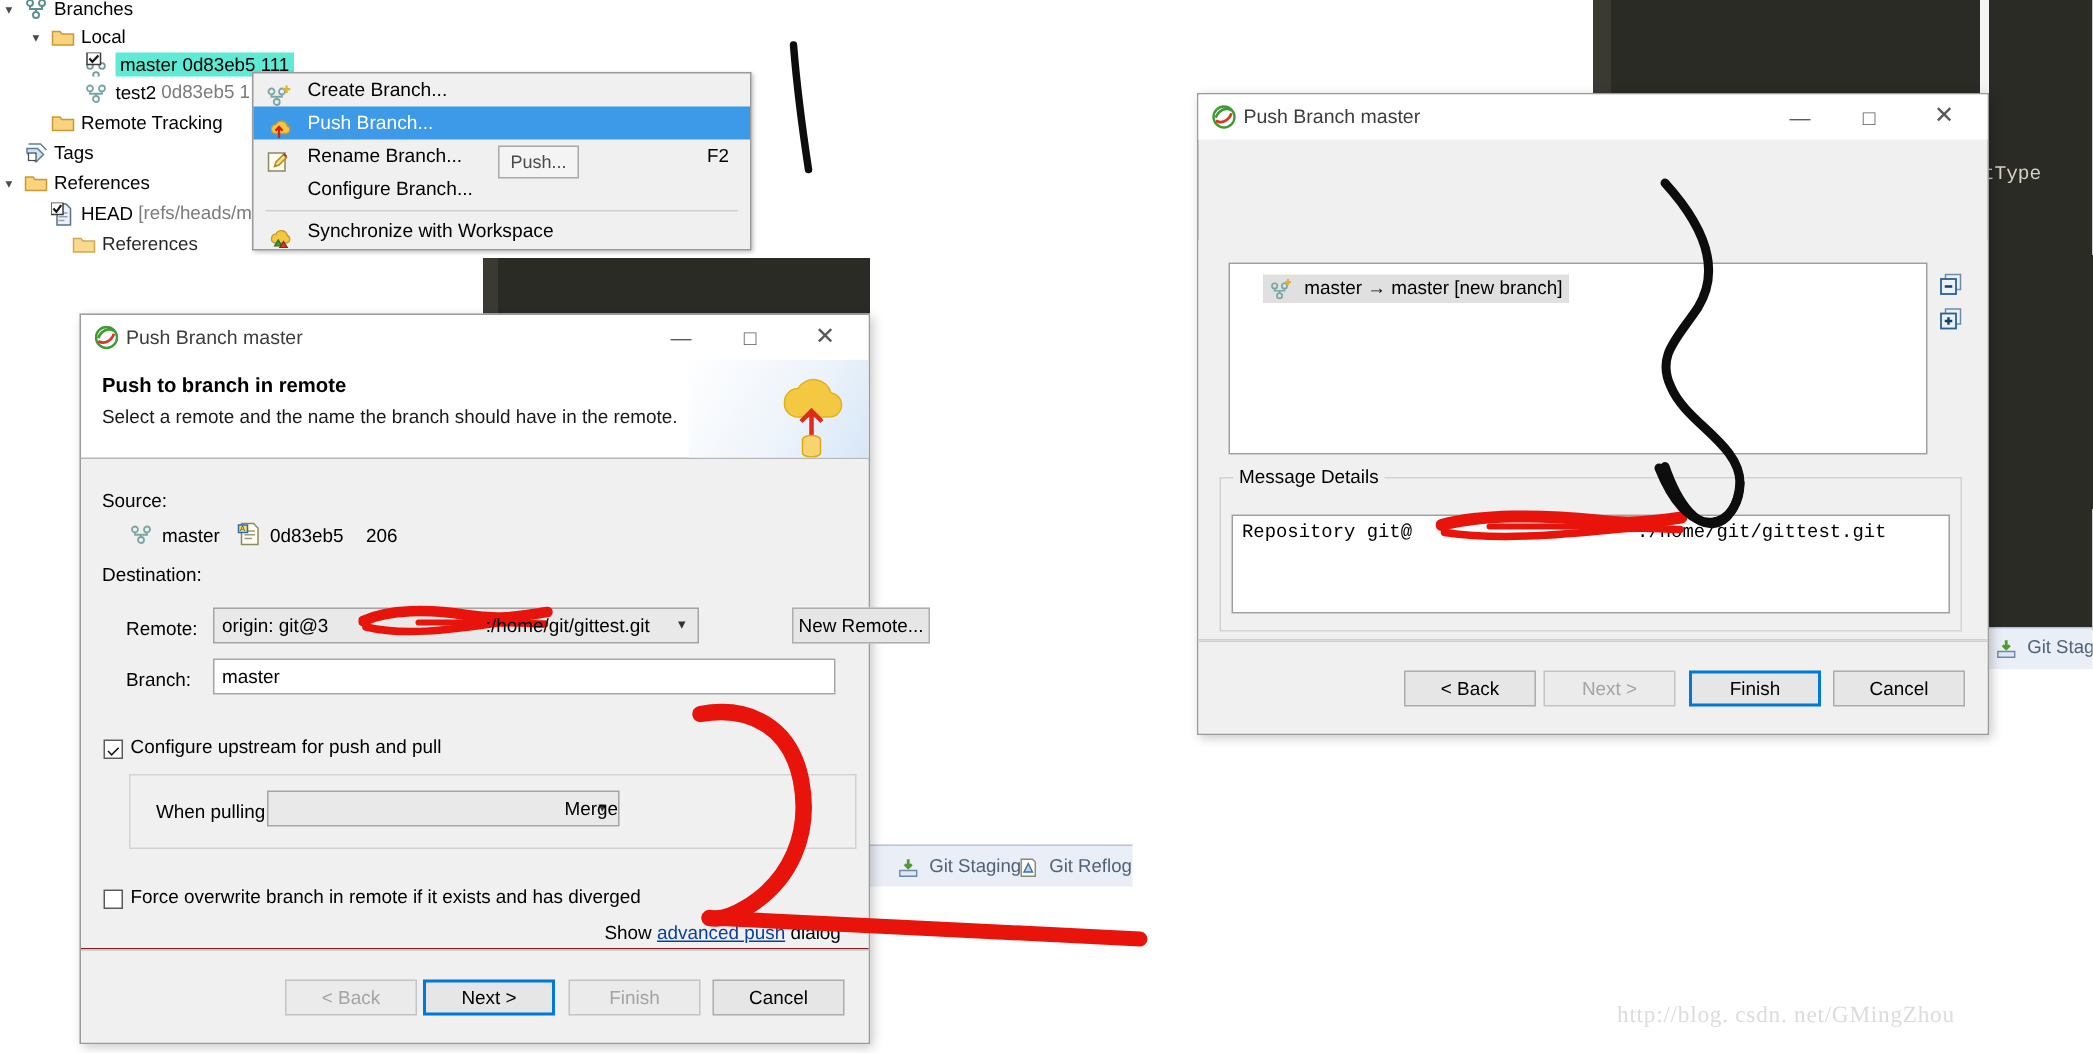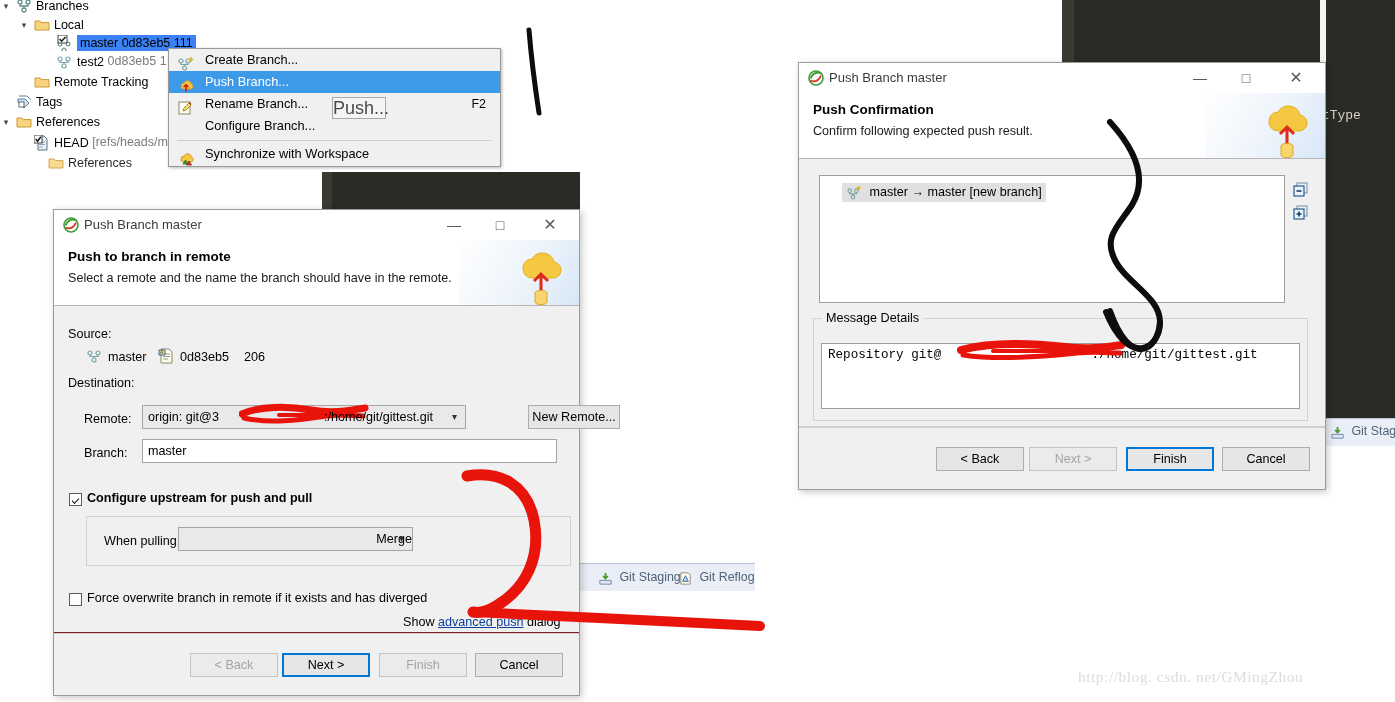--- a/index.html
+++ b/index.html
@@ -28,39 +28,39 @@
   .panel-grey  { position:absolute; background:#f0f0f0; }
 
   
   #git-tree { position:absolute; left:0; top:0; width:330px; height:172px;
               background:#fff; font-size:12.5px; }
   .tree-row { position:absolute; height:18px; line-height:18px; white-space:nowrap; }
   .tree-row .arw { display:inline-block; width:12px; color:#4a4a4a; font-size:9px;
                    text-align:center; vertical-align:middle; }
   .tree-row .ico { display:inline-block; width:17px; vertical-align:middle; text-align:center; }
   .tree-row .lbl { vertical-align:middle; }
-  .tree-row.sel .lbl { background:#3b82f6; padding:1px 3px;text-align:center; }
+  .tree-row.sel .lbl { background:#5eead4; padding:1px 3px;text-align:center; }
   .muted { color:#7b7b7b; }
 
   svg.ic { vertical-align:middle; }
 
   
   #ctx-menu {
     position:absolute; left:168px; top:48px; width:333px; height:119px;
     background:#f0f0f0; border:1px solid #9a9a9a;
     box-shadow:1px 1px 3px rgba(0,0,0,.28);
   }
   .mi { position:relative; height:22px; line-height:22px; padding-left:36px; font-size:12.8px; }
   .mi.hot { background:#3d9ae8; color:#fff; }
   .mi .mico { position:absolute; left:8px; top:3px; width:18px; height:16px; }
   .mi .key { position:absolute; right:14px; top:0; font-size:12.5px; }
   .menu-sep { height:1px; background:#d0d0d0; margin:3px 8px 2px 8px; }
   #push-tooltip {
     position:absolute; left:332px; top:97px; width:54px; height:22px;
-    background:#f4f4f4; border:1px solid #a8a8a8; font-size:18px;
+    background:#f4f4f4; border:1px solid #a8a8a8; font-size:12px;
     color:#4a4a4a; line-height:21px; text-align:center;
   }
 
   
   .dlg { position:absolute; background:#f0f0f0; border:1px solid #9b9b9b;
          box-shadow:2px 2px 7px rgba(0,0,0,.22); }
   .dlg-title { position:relative; height:30px; background:#ffffff; }
   .dlg-title .t-ico { position:absolute; left:9px; top:7px; }
   .dlg-title .t-txt { position:absolute; left:30px; top:0; line-height:30px;
                       font-size:13px; color:#3c3c3c; }
@@ -447,21 +447,21 @@
       <path d="M5 16 C30 22, 60 18, 88 14 C102 12, 115 14, 124 14" stroke="#e8130a" stroke-width="5" fill="none" stroke-linecap="round"></path>
       <path d="M40 13h46" stroke="#e8130a" stroke-width="4" stroke-linecap="round"></path>
     </svg>
 
     <a class="btn" style="left: 474px; top: 98px; width: 92px; padding-left: 0px;">New Remote...</a>
 
     <span class="lbl-s" style="left:30px; top:139px;">Branch:</span>
     <div class="txtin" style="left:88px; top:132px; width:415px;">master</div>
 
     <span class="cbx on" style="left:15px; top:186px;"></span>
-    <span class="lbl-s" style="left:33px; top:184px;font-weight:bold;">Configure upstream for push and pull</span>
+    <span class="lbl-s" style="left:33px; top:184px;">Configure upstream for push and pull</span>
 
     <div class="group" style="left:32px; top:209px; width:485px; height:50px;"></div>
     <span class="lbl-s" style="left:50px; top:227px;">When pulling:</span>
     <div class="combo" style="left:124px; top:220px; width:235px;text-align:right;">
       <span class="cv">Merge</span>
       <span class="carat">▾</span>
     </div>
 
     <span class="cbx" style="left:15px; top:286px;"></span>
     <span class="lbl-s" style="left:33px; top:284px;">Force overwrite branch in remote if it exists and has diverged</span>
@@ -488,33 +488,20 @@
         <path d="M2.5 10.5c3.5 2 8.5.5 10.5-5" fill="none" stroke="#d23b2a" stroke-width="1.8"></path>
         <path d="M13 3.5C9.5 1.5 4.5 3 2.5 8.5" fill="none" stroke="#3f9c35" stroke-width="1.8"></path>
       </svg>
     </span>
     <span class="t-txt">Push Branch master</span>
     <span class="wbtn mini">—</span>
     <span class="wbtn maxi">□</span>
     <span class="wbtn clos">✕</span>
   </div>
 
-  <div class="dlg-head">
-    <div class="hd-banner"></div>
-    <span class="hd-title">Push Confirmation</span>
-    <span class="hd-sub">Confirm following expected push result.</span>
-    <span style="position:absolute;right:10px;top:8px;">
-      <svg class="ic" width="56" height="58" viewBox="0 0 56 58">
-        <path d="M10 20a9 9 0 019-9 12 12 0 0122 3 8 8 0 01-2 16H19a9 9 0 01-9-10z" fill="#f5c842" stroke="#e0b21f" stroke-width="1"></path>
-        <path d="M28 44V27M21 33l7-7 7 7" fill="none" stroke="#e02b1c" stroke-width="3"></path>
-        <ellipse cx="28" cy="45" rx="6" ry="2.6" fill="#f8d470" stroke="#d9a81c" stroke-width="1"></ellipse>
-        <path d="M22 45v9a6 2.6 0 0012 0v-9" fill="#f8d470" stroke="#d9a81c" stroke-width="1"></path>
-      </svg>
-    </span>
-  </div>
 
   <div class="dlg-body" style="top:97px; bottom:62px; border-bottom:1px solid #cfcfcf;">
 
     <div class="listbox" style="left:20px; top:15px; width:466px; height:128px;">
       <div class="list-item sel" style="left:22px; top:7px;">
         <span style="display:inline-block;vertical-align:middle;margin-right:5px;">
           <svg class="ic" width="15" height="15" viewBox="0 0 16 16">
             <circle cx="4" cy="6" r="1.9" fill="none" stroke="#7ba6a6" stroke-width="1.2"></circle>
             <circle cx="11" cy="6" r="1.9" fill="none" stroke="#7ba6a6" stroke-width="1.2"></circle>
             <circle cx="7.5" cy="13" r="1.9" fill="none" stroke="#7ba6a6" stroke-width="1.2"></circle>

